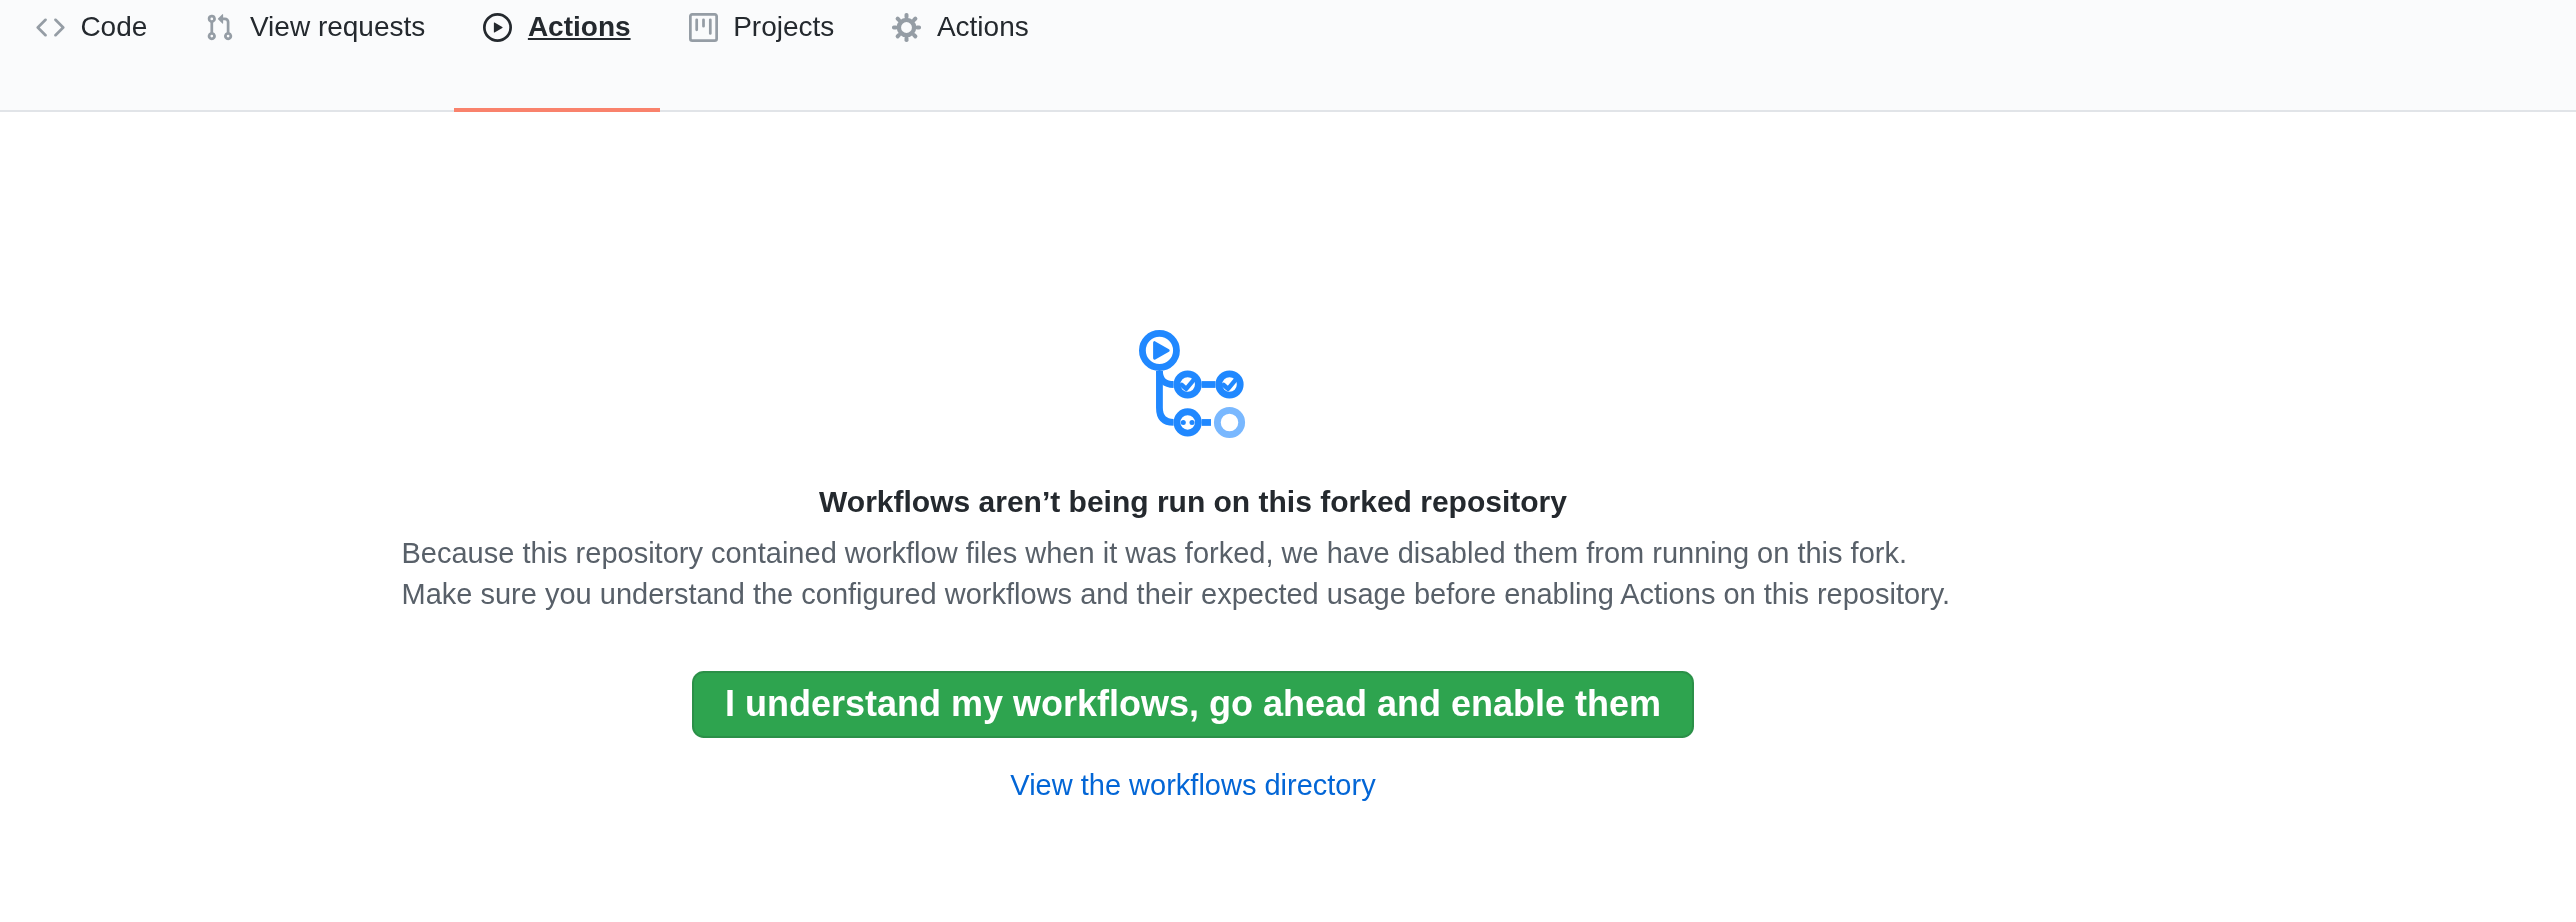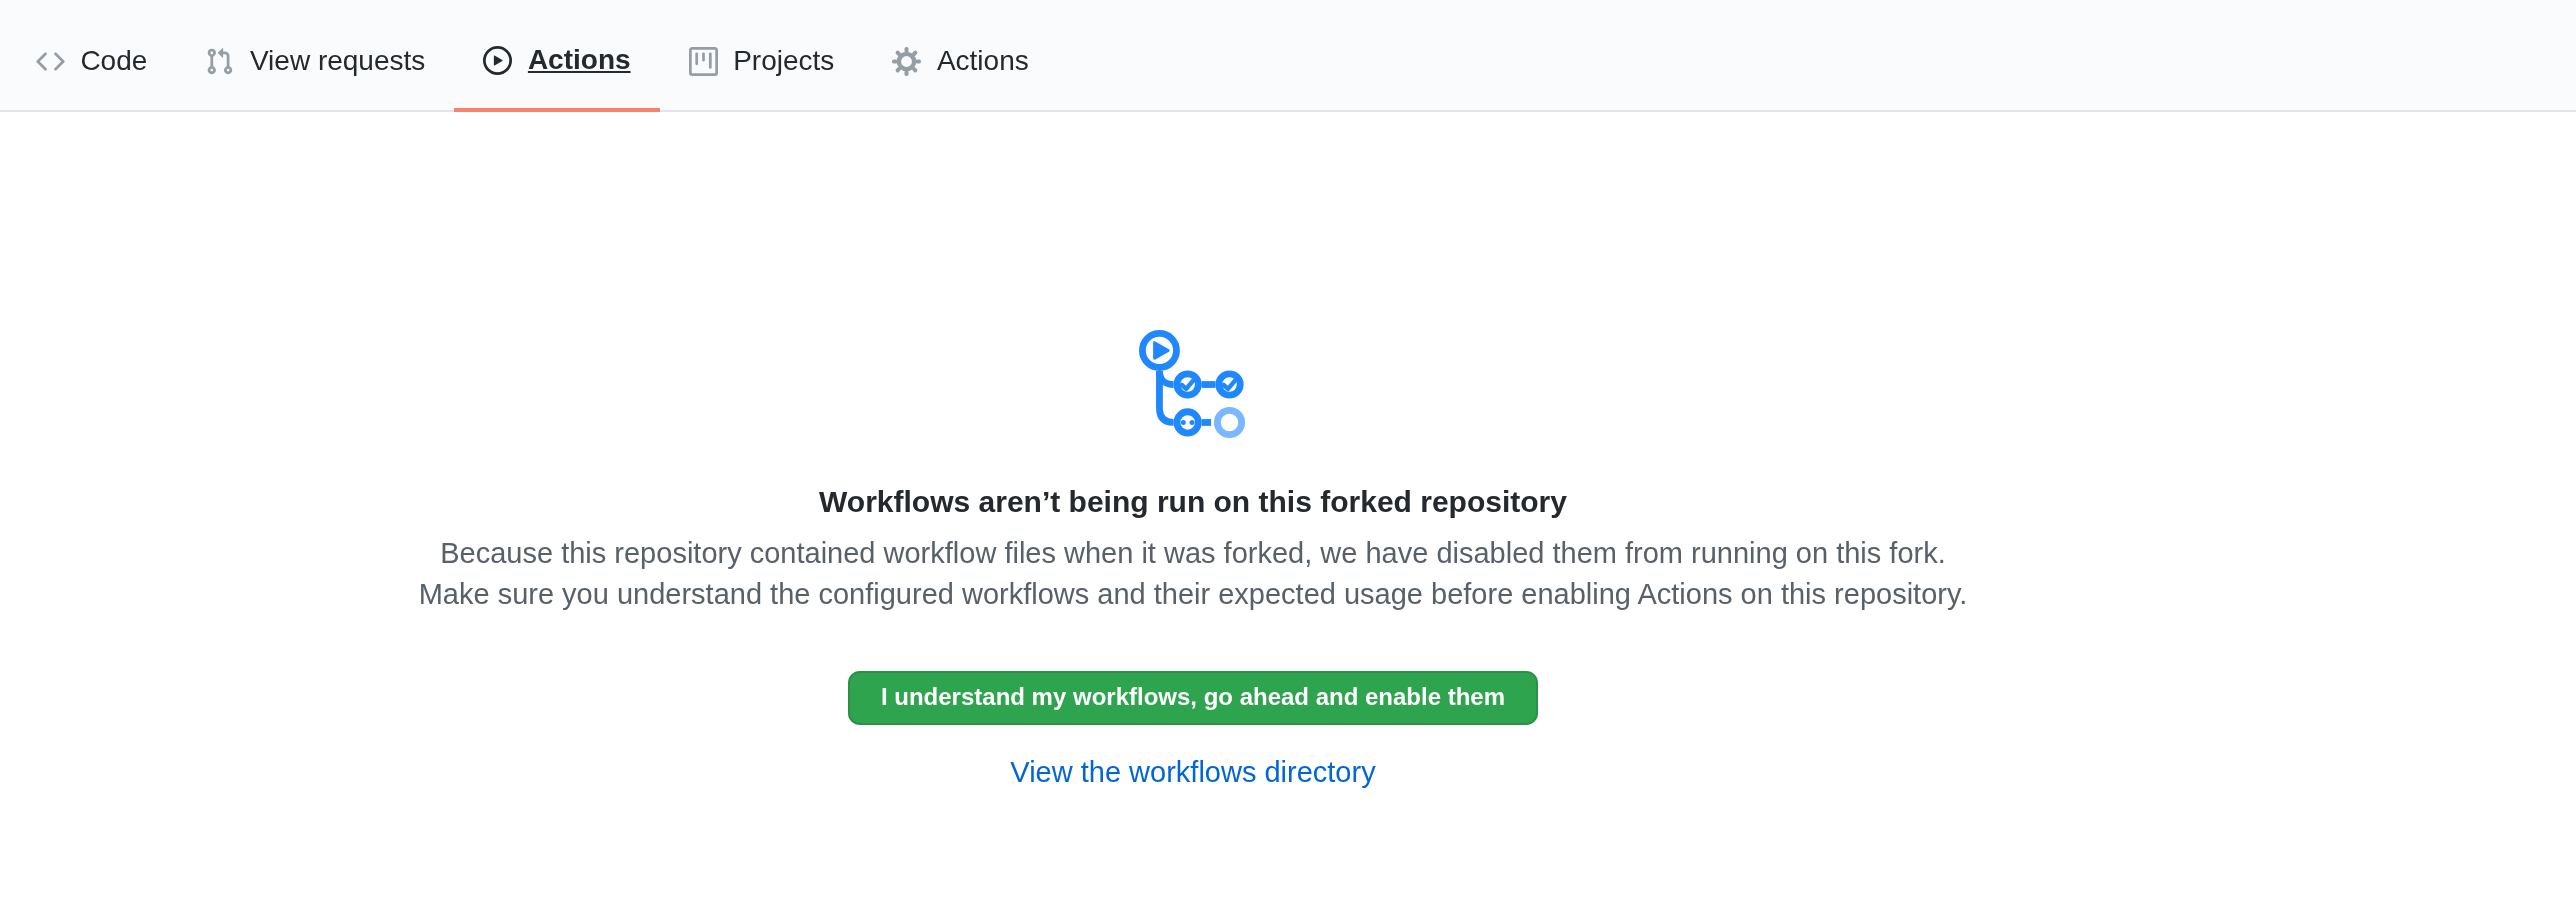--- a/index.html
+++ b/index.html
@@ -15,21 +15,21 @@
     width: 100%;
     height: 112px;
     background: var(--nav-bg, #fafbfc);
     border-bottom: 2px solid var(--nav-border, #e1e4e8);
     padding: 12.7px 0 0 6.8px;
     display: flex;
     align-items: stretch;
   }
   .tab {
     display: inline-flex;
-    align-items: center;
+    align-items: flex-start;
     gap: 15.6px;
     padding: 0 29px;
     font-size: 28px;
     line-height: 1;
     color: #24292e;
     cursor: pointer;
     white-space: nowrap;
   }
   .tab .tab-icon { color: #959da5; display: inline-flex; }
   .tab .tab-icon svg { width: 29px; height: 29px; display: block; }
@@ -57,31 +57,31 @@
     font-weight: 700;
     color: #24292e;
     text-align: center;
   }
   .blankslate-desc {
     margin-top: 12.7px;
     max-width: 1583px;
     font-size: 29px;
     line-height: 1.4;
     color: #586069;
-    text-align: center;
+    text-align: left;
   }
   .enable-btn {
     margin-top: 57px;
     background: var(--btn-bg, #2ea44f);
     color: var(--btn-fg, #ffffff);
     border: 2px solid rgba(27, 31, 35, 0.15);
     border-radius: 11.7px;
     padding: 10.7px 31px 12.7px;
     font-family: inherit;
-    font-size: 24px;
+    font-size: 36px;
     font-weight: 700;
     line-height: 1.1;
     cursor: pointer;
   }
   .wf-link {
     margin-top: 31px;
     font-size: 29px;
     color: var(--link-color, #0366d6);
     text-decoration: none;
     cursor: pointer;

